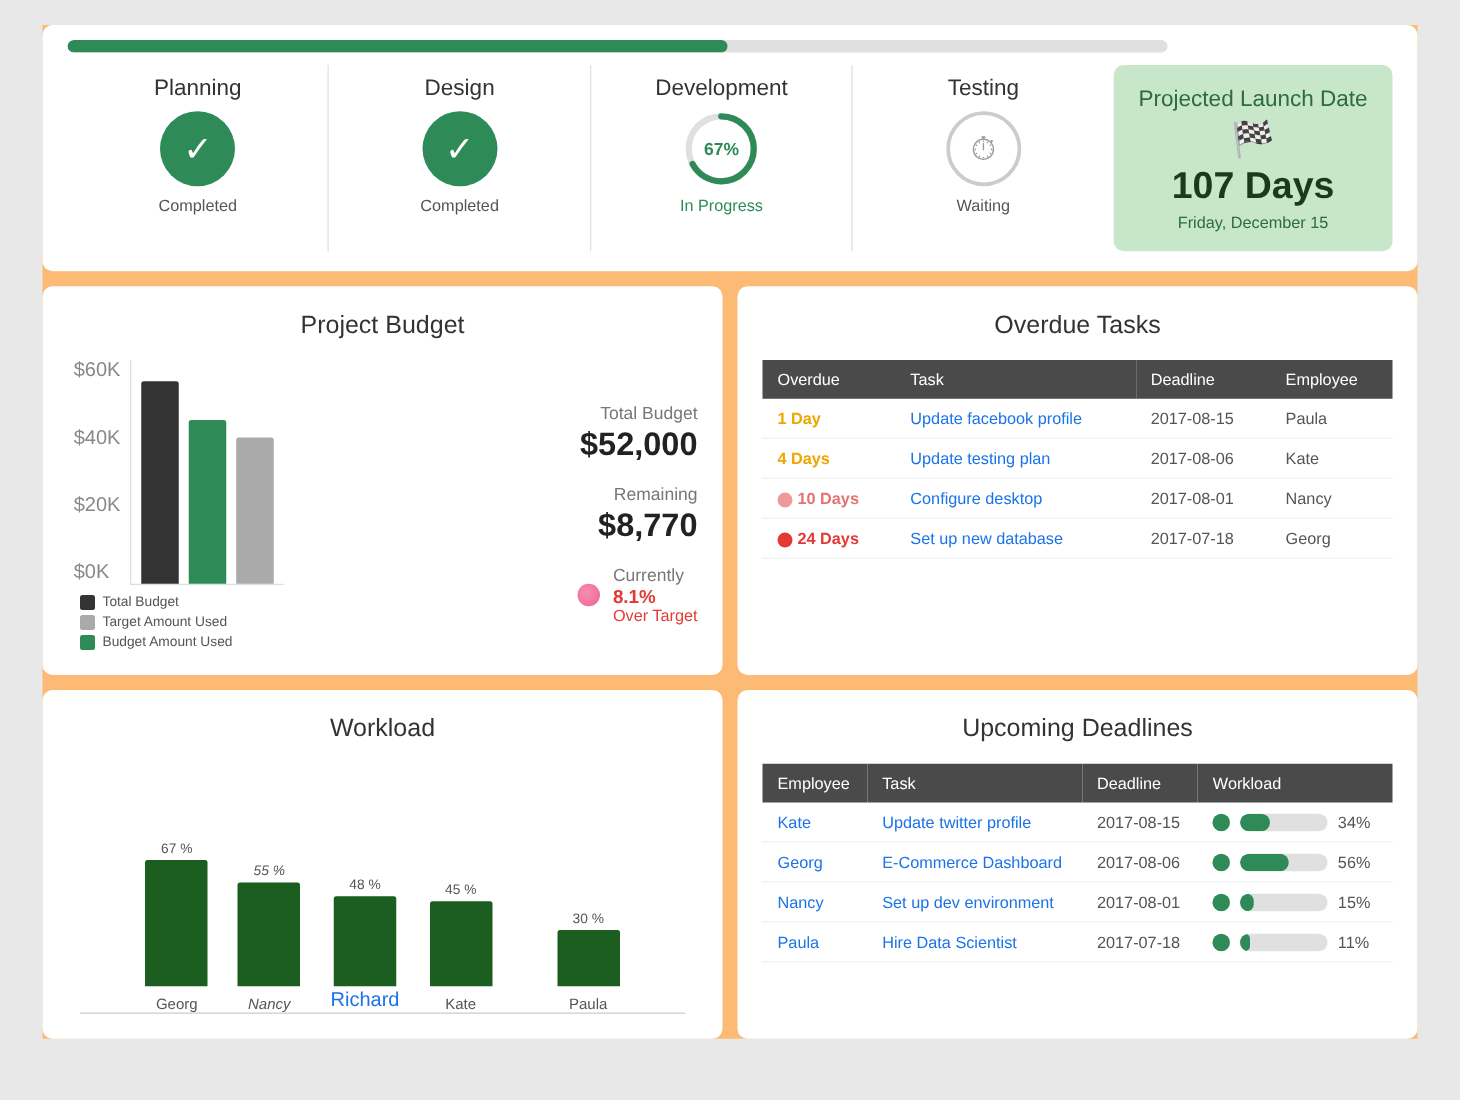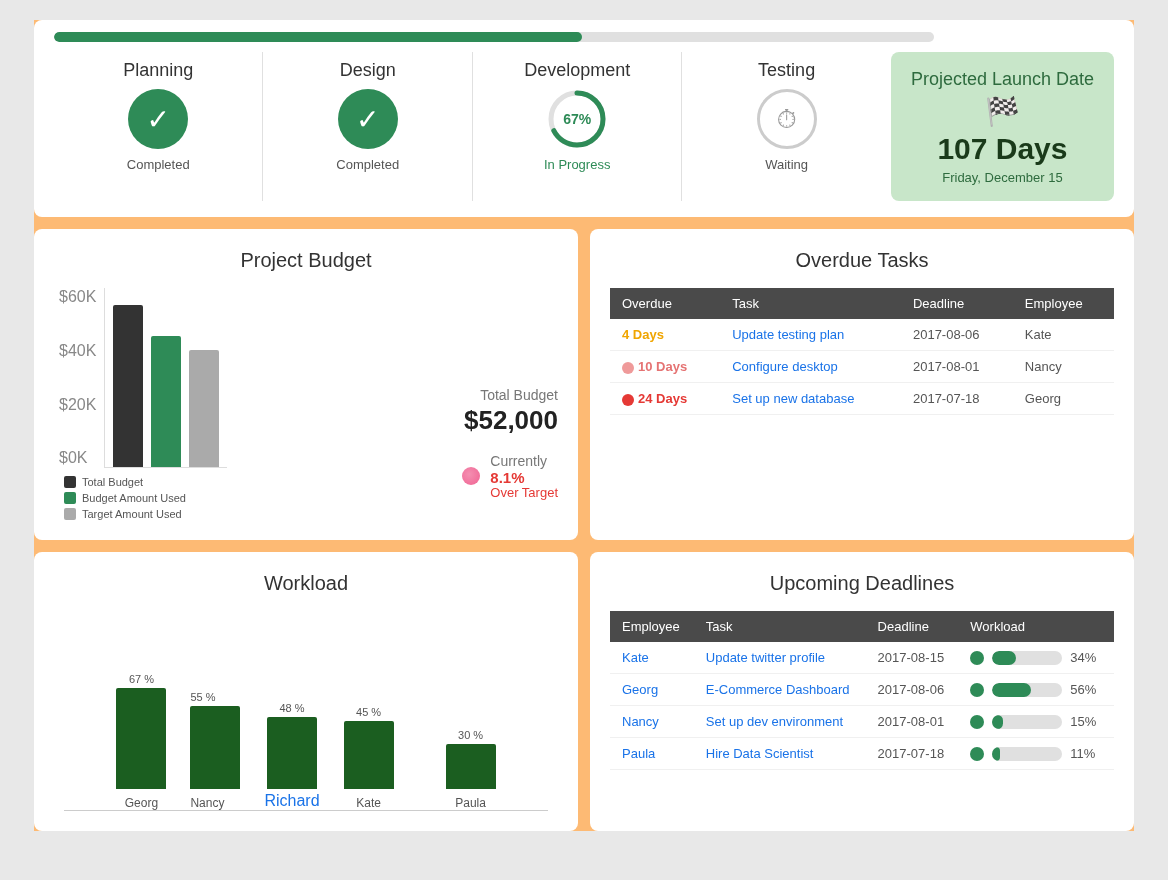--- a/index.html
+++ b/index.html
@@ -443,33 +443,37 @@
               <div class="bar" style="height:131px; background:#2e8b57;"></div>
               <div class="bar" style="height:117px; background:#aaa;"></div>
             </div>
           </div>
           <div class="bar-legend">
             <div class="legend-item">
               <div class="legend-dot" style="background:#333;"></div>
               <span>Total Budget</span>
             </div>
             <div class="legend-item">
+              <div class="legend-dot" style="background:#aaa;"></div>
+              <span>Target Amount Used</span>
+            </div>
+            <div class="legend-item">
               <div class="legend-dot" style="background:#2e8b57;"></div>
               <span>Budget Amount Used</span>
-            </div>
-            <div class="legend-item">
-              <div class="legend-dot" style="background:#aaa;"></div>
-              <span>Target Amount Used</span>
             </div>
           </div>
         </div>
         <div class="budget-stats">
           <div class="stat-row">
             <span class="stat-label">Total Budget</span>
             <span class="stat-value">$52,000</span>
+          </div>
+          <div class="stat-row">
+            <span class="stat-label">Remaining</span>
+            <span class="stat-value">$8,770</span>
           </div>
           <div class="stat-row-horizontal">
             <div class="pink-dot"></div>
             <div>
               <span class="stat-label">Currently</span>
               <div class="over-target">8.1%</div>
               <div class="over-target-label">Over Target</div>
             </div>
           </div>
         </div>
@@ -481,20 +485,28 @@
       <table class="tasks-table">
         <thead>
           <tr>
             <th>Overdue</th>
             <th>Task</th>
             <th>Deadline</th>
             <th>Employee</th>
           </tr>
         </thead>
         <tbody id="overdue-tbody">
+        <tr>
+      <td>
+        <span style="font-weight:bold; color:#f0a500;">1 Day</span>
+      </td>
+      <td><a class="task-link" href="#">Update facebook profile</a></td>
+      <td>2017-08-15</td>
+      <td>Paula</td>
+    </tr>
             <tr>
       <td>
         <span style="font-weight:bold; color:#f0a500;">4 Days</span>
       </td>
       <td><a class="task-link" href="#">Update testing plan</a></td>
       <td>2017-08-06</td>
       <td>Kate</td>
     </tr>
             <tr>
       <td>
@@ -522,21 +534,21 @@
 
     <div class="workload-section">
       <div class="section-title">Workload</div>
       <div id="workload-chart-container">
       <div style="display: flex; align-items: flex-end; gap: 24px; height: 200px; padding: 10px 20px 0px; justify-content: center; border-bottom: 1px solid rgb(204, 204, 204); margin: 0px 10px;">
             <div style="display: flex; flex-direction: column; align-items: center; gap: 3px;">
               <span style="font-size: 11px; color: rgb(85, 85, 85);">67 %</span>
               <div style="width: 50px; height: 101px; background: rgb(27, 94, 32); border-radius: 2px 2px 0px 0px;"></div>
               <span style="font-size: 12px; margin-top: 4px; color: rgb(85, 85, 85);">Georg</span>
             </div>
-            <div style="display: flex; flex-direction: column; align-items: flex-start; gap: 3px;">
+            <div style="display: flex; flex-direction: column; align-items: center; gap: 3px; font-style: italic;">
               <span style="font-size: 11px; color: rgb(85, 85, 85);">55 %</span>
               <div style="width: 50px; height: 83px; background: rgb(27, 94, 32); border-radius: 2px 2px 0px 0px;"></div>
               <span style="font-size: 12px; margin-top: 4px; color: rgb(85, 85, 85);">Nancy</span>
             </div>
             <div style="display: flex; flex-direction: column; align-items: center; gap: 3px;">
               <span style="font-size: 11px; color: rgb(85, 85, 85);">48 %</span>
               <div style="width: 50px; height: 72px; background: rgb(27, 94, 32); border-radius: 2px 2px 0px 0px;"></div>
               <span style="font-size: 16px; margin-top: 0; color: rgb(26, 115, 232);">Richard</span>
             </div>
             <div style="display: flex; flex-direction: column; align-items: center; gap: 3px;">

